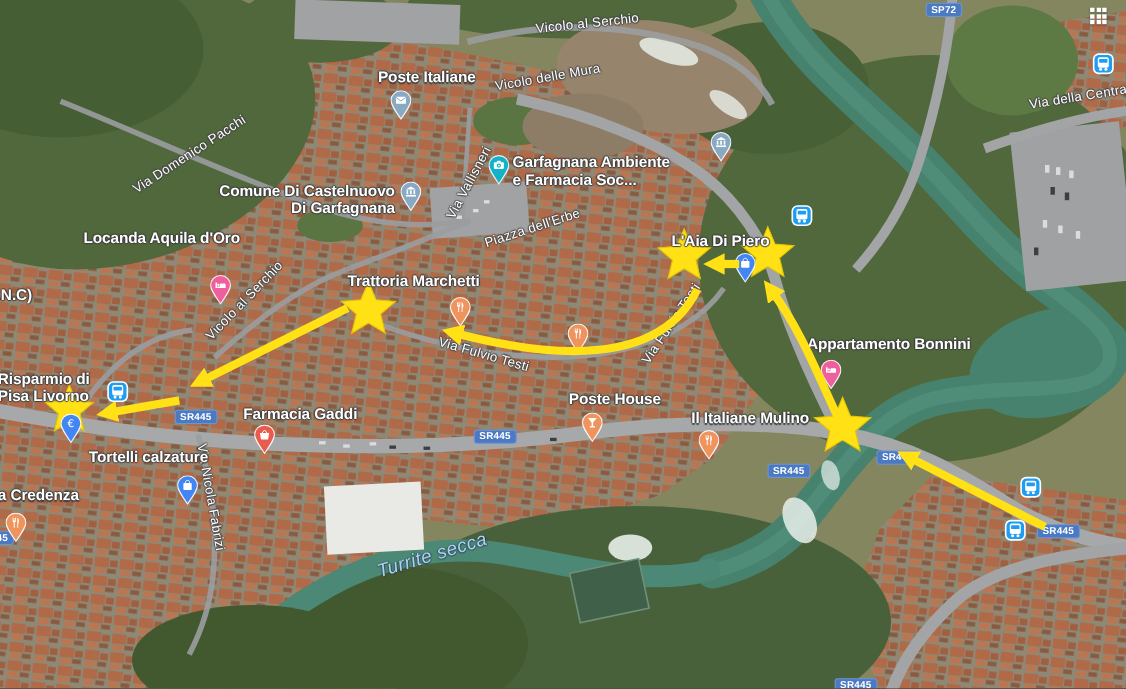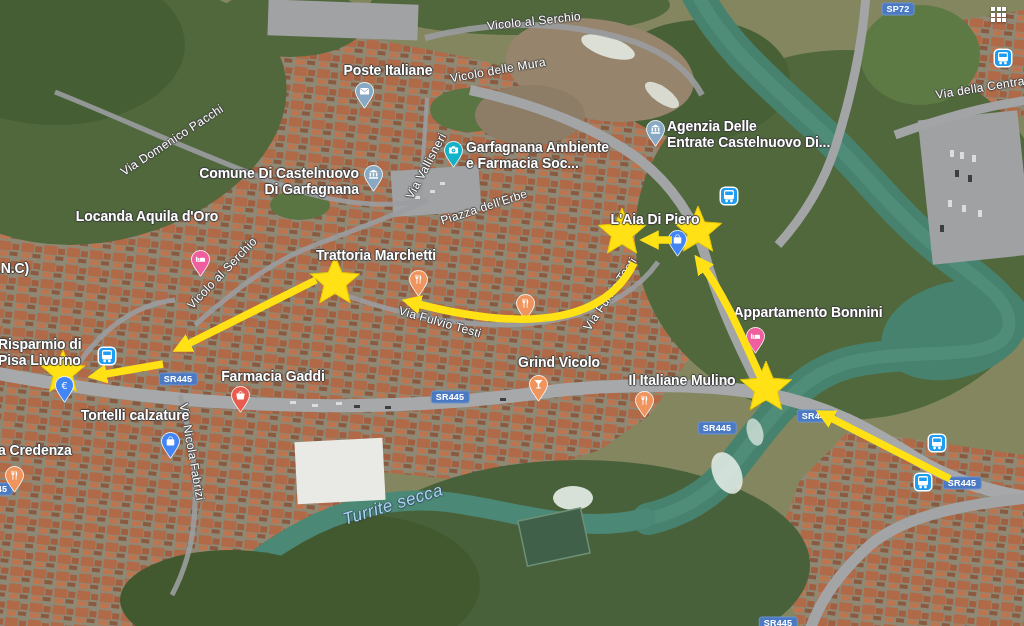--- a/index.html
+++ b/index.html
@@ -174,21 +174,21 @@
       <div class="street" style="left: 222px; top: 273px; transform: translate(-50%, -50%) rotate(-46deg);">Vicolo al Serchio</div>
       <div class="street" style="left: 426px; top: 166px; transform: translate(-50%, -50%) rotate(-62deg);">Via Vallisneri</div>
       <div class="street" style="left: 484px; top: 207px; transform: translate(-50%, -50%) rotate(-18deg);">Piazza dell'Erbe</div>
       <div class="street" style="left: 440px; top: 322px; transform: translate(-50%, -50%) rotate(16deg);">Via Fulvio Testi</div>
       <div class="street" style="left: 610px; top: 294px; transform: translate(-50%, -50%) rotate(-56deg);">Via Fulvio Testi</div>
       <div class="street" style="left: 192px; top: 452px; transform: translate(-50%, -50%) rotate(80deg);">Via Nicola Fabrizi</div>
       <div class="street" style="left: 985px; top: 87px; transform: translate(-50%, -50%) rotate(-9deg);">Via della Centrale</div>
       <div class="street water" style="left: 393px; top: 505px; transform: translate(-50%, -50%) rotate(-17deg);">Turrite secca</div>
     </div>
   <div class="layer" id="badges-layer" style="z-index:25">
-      <div class="badge" style="left: 898px; top: 9px;">SP72</div>
+      <div class="badge" style="left: 858px; top: 9px;">SP72</div>
       <div class="badge" style="left: 178px; top: 379px;">SR445</div>
       <div class="badge" style="left: 450px; top: 397px;">SR445</div>
       <div class="badge" style="left: 717px; top: 428px;">SR445</div>
       <div class="badge" style="left: 816px; top: 416px;">SR445</div>
       <div class="badge" style="left: 962px; top: 483px;">SR445</div>
       <div class="badge" style="left: 778px; top: 623px;">SR445</div>
       <div class="badge" style="left: -7px; top: 489px;">SR445</div>
     </div>
   <svg class="full" id="stars-layer" width="1024" height="626" style="z-index:40;position:absolute">
       <path d="M63.0,350.0L69.1,364.6L84.9,365.9L72.8,376.2L76.5,391.6L63.0,383.4L49.5,391.6L53.2,376.2L41.1,365.9L56.9,364.6Z" fill="#ffe115" stroke="#e3c404" stroke-width="1"></path>
@@ -212,22 +212,20 @@
       <div class="pin-wrap" style="left: 443.5px; top: 141px;"><svg width="19" height="27" viewBox="0 0 19 27">
       <path d="M9.5,0.5 C14.5,0.5 18.5,4.4 18.5,9.3 C18.5,13.2 15.5,17.5 9.5,26.2 C3.5,17.5 0.5,13.2 0.5,9.3 C0.5,4.4 4.5,0.5 9.5,0.5 Z" fill="#12b2c9" stroke="rgba(255,255,255,.9)" stroke-width="1"></path>
       <use href="#g-camera" x="4.5" y="4.2" width="10" height="10"></use>
         </svg></div>
       <div class="poi-label" style="left: 466px; top: 155px; text-align: left; transform: translate(0px, -50%);">Garfagnana Ambiente
 e Farmacia Soc...</div>
       <div class="pin-wrap" style="left: 645.5px; top: 120px;"><svg width="19" height="27" viewBox="0 0 19 27">
       <path d="M9.5,0.5 C14.5,0.5 18.5,4.4 18.5,9.3 C18.5,13.2 15.5,17.5 9.5,26.2 C3.5,17.5 0.5,13.2 0.5,9.3 C0.5,4.4 4.5,0.5 9.5,0.5 Z" fill="#88a9c3" stroke="rgba(255,255,255,.9)" stroke-width="1"></path>
       <use href="#g-bank" x="4.5" y="4.2" width="10" height="10"></use>
         </svg></div>
-      <div class="poi-label" style="left: 667px; top: 134px; text-align: left; transform: translate(0px, -50%);">Agenzia Delle
-Entrate Castelnuovo Di...</div>
       <div class="pin-wrap" style="left: 190.5px; top: 250px;"><svg width="19" height="27" viewBox="0 0 19 27">
       <path d="M9.5,0.5 C14.5,0.5 18.5,4.4 18.5,9.3 C18.5,13.2 15.5,17.5 9.5,26.2 C3.5,17.5 0.5,13.2 0.5,9.3 C0.5,4.4 4.5,0.5 9.5,0.5 Z" fill="#ef5f9e" stroke="rgba(255,255,255,.9)" stroke-width="1"></path>
       <use href="#g-bed" x="4.5" y="4.2" width="10" height="10"></use>
         </svg></div>
       <div class="poi-label" style="left: 147px; top: 216px; text-align: center; transform: translate(-50%, -50%);">Locanda Aquila d'Oro</div>
       <div class="pin-wrap" style="left: 408.5px; top: 270px;"><svg width="19" height="27" viewBox="0 0 19 27">
       <path d="M9.5,0.5 C14.5,0.5 18.5,4.4 18.5,9.3 C18.5,13.2 15.5,17.5 9.5,26.2 C3.5,17.5 0.5,13.2 0.5,9.3 C0.5,4.4 4.5,0.5 9.5,0.5 Z" fill="#f0945e" stroke="rgba(255,255,255,.9)" stroke-width="1"></path>
       <use href="#g-fork" x="4.5" y="4.2" width="10" height="10"></use>
         </svg></div>
       <div class="poi-label" style="left: 376px; top: 255px; text-align: left; transform: translate(-50%, -50%);">Trattoria Marchetti</div>
@@ -238,21 +236,21 @@
       <div class="poi-label" style="left: 655px; top: 219px; text-align: center; transform: translate(-50%, -50%);">L'Aia Di Piero</div>
       <div class="pin-wrap" style="left: 745.5px; top: 327px;"><svg width="19" height="27" viewBox="0 0 19 27">
       <path d="M9.5,0.5 C14.5,0.5 18.5,4.4 18.5,9.3 C18.5,13.2 15.5,17.5 9.5,26.2 C3.5,17.5 0.5,13.2 0.5,9.3 C0.5,4.4 4.5,0.5 9.5,0.5 Z" fill="#ef5f9e" stroke="rgba(255,255,255,.9)" stroke-width="1"></path>
       <use href="#g-bed" x="4.5" y="4.2" width="10" height="10"></use>
         </svg></div>
       <div class="poi-label" style="left: 808px; top: 312px; text-align: center; transform: translate(-50%, -50%);">Appartamento Bonnini</div>
       <div class="pin-wrap" style="left: 528.5px; top: 375px;"><svg width="19" height="27" viewBox="0 0 19 27">
       <path d="M9.5,0.5 C14.5,0.5 18.5,4.4 18.5,9.3 C18.5,13.2 15.5,17.5 9.5,26.2 C3.5,17.5 0.5,13.2 0.5,9.3 C0.5,4.4 4.5,0.5 9.5,0.5 Z" fill="#f0945e" stroke="rgba(255,255,255,.9)" stroke-width="1"></path>
       <use href="#g-cocktail" x="4.5" y="4.2" width="10" height="10"></use>
         </svg></div>
-      <div class="poi-label" style="left: 559px; top: 362px; text-align: center; transform: translate(-50%, -50%);">Grind Vicolo</div>
+      <div class="poi-label" style="left: 559px; top: 362px; text-align: center; transform: translate(-50%, -50%);">Poste House</div>
       <div class="pin-wrap" style="left: 634.5px; top: 391px;"><svg width="19" height="27" viewBox="0 0 19 27">
       <path d="M9.5,0.5 C14.5,0.5 18.5,4.4 18.5,9.3 C18.5,13.2 15.5,17.5 9.5,26.2 C3.5,17.5 0.5,13.2 0.5,9.3 C0.5,4.4 4.5,0.5 9.5,0.5 Z" fill="#f0945e" stroke="rgba(255,255,255,.9)" stroke-width="1"></path>
       <use href="#g-fork" x="4.5" y="4.2" width="10" height="10"></use>
         </svg></div>
       <div class="poi-label" style="left: 682px; top: 380px; text-align: center; transform: translate(-50%, -50%);">Il Italiane Mulino</div>
       <div class="pin-wrap" style="left: 230.5px; top: 386px;"><svg width="19" height="27" viewBox="0 0 19 27">
       <path d="M9.5,0.5 C14.5,0.5 18.5,4.4 18.5,9.3 C18.5,13.2 15.5,17.5 9.5,26.2 C3.5,17.5 0.5,13.2 0.5,9.3 C0.5,4.4 4.5,0.5 9.5,0.5 Z" fill="#e85c50" stroke="rgba(255,255,255,.9)" stroke-width="1"></path>
       <use href="#g-basket" x="4.5" y="4.2" width="10" height="10"></use>
         </svg></div>
       <div class="poi-label" style="left: 273px; top: 376px; text-align: center; transform: translate(-50%, -50%);">Farmacia Gaddi</div>

